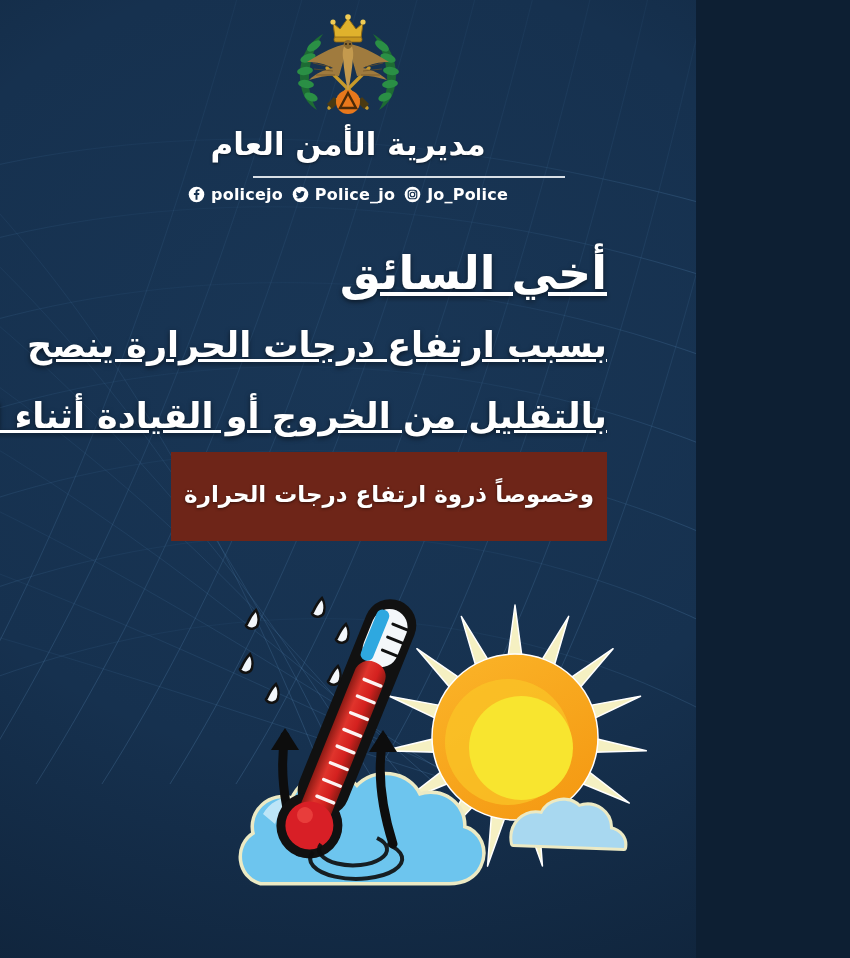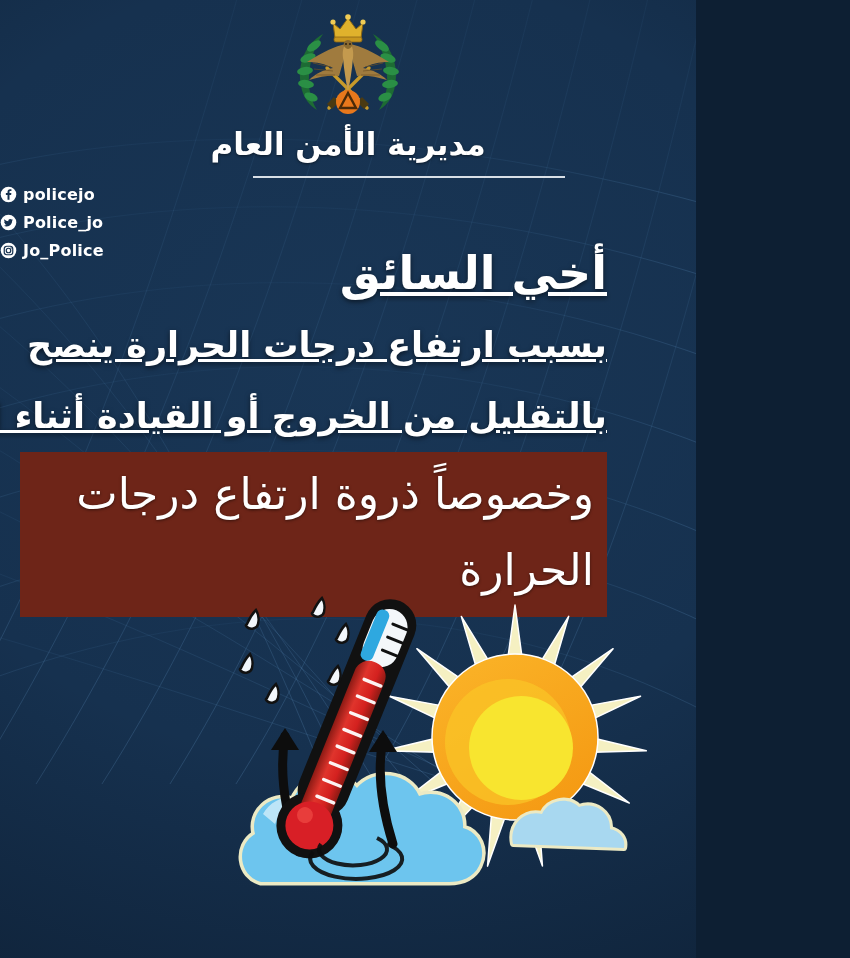--- a/index.html
+++ b/index.html
@@ -72,26 +72,25 @@
     height: 2px;
     background: #e9eef3;
     opacity: 0.92;
   }
   .socials {
     position: absolute;
     top: 185px;
     left: 0; right: 0;
     display: flex;
     justify-content: center;
-    align-items: flex-start;
+    align-items: flex-end;
     gap: 9px;
     color: #ffffff;
     font-size: 16px;
     font-weight: 700;
-    flex-direction: column;
   }
   .social {
     display: flex;
     align-items: center;
     gap: 6px;
   }
   .social .handle {
     color: #ffffff;
     font-size: 16px;
     font-weight: 700;
@@ -146,22 +145,22 @@
     padding-right: 4px;
   }
   .h4-wrap {
     line-height: 76px;
     padding-right: 4px;
   }
   .h4 {
     display: inline-block;
     background: #6e2518;
     color: #ffffff;
-    font-size: 44px;
-    font-weight: 400;
+    font-size: 23px;
+    font-weight: 700;
     letter-spacing: 0.5px;
     padding: 4px 13px 9px 13px;
     text-shadow: 0 1px 3px rgba(0,0,0,0.5);
   }
 
   
   .illustration {
     position: absolute;
     left: 225px;
     top: 552px;

